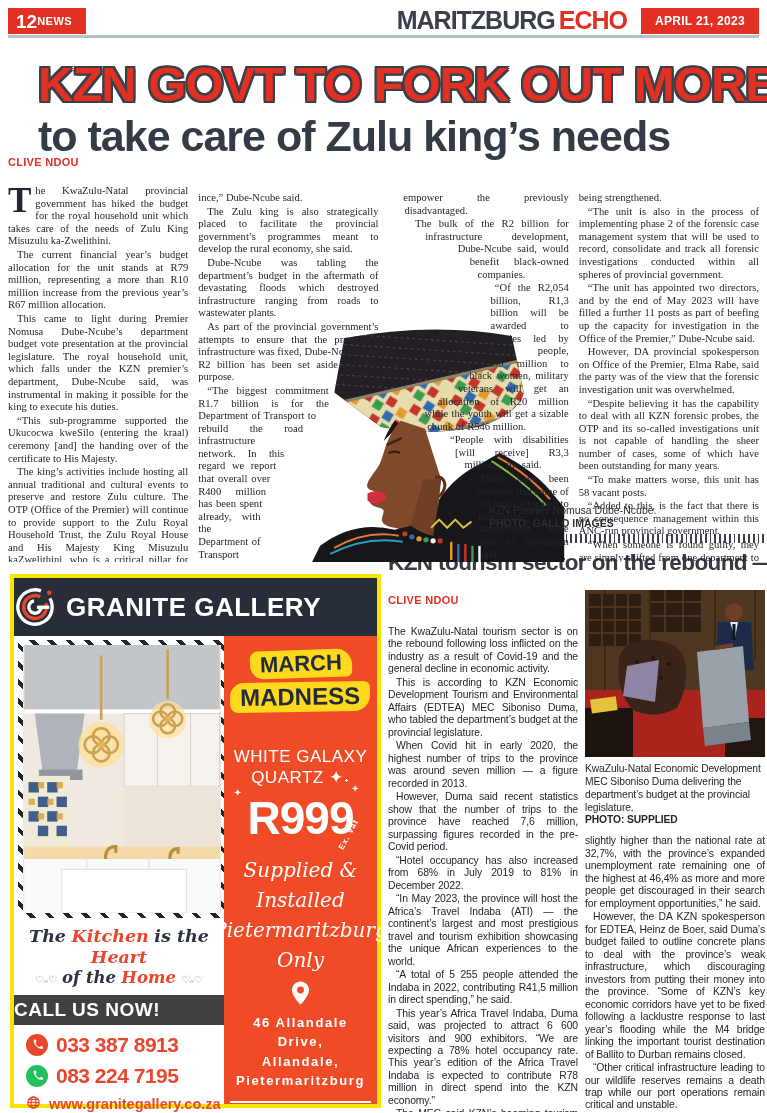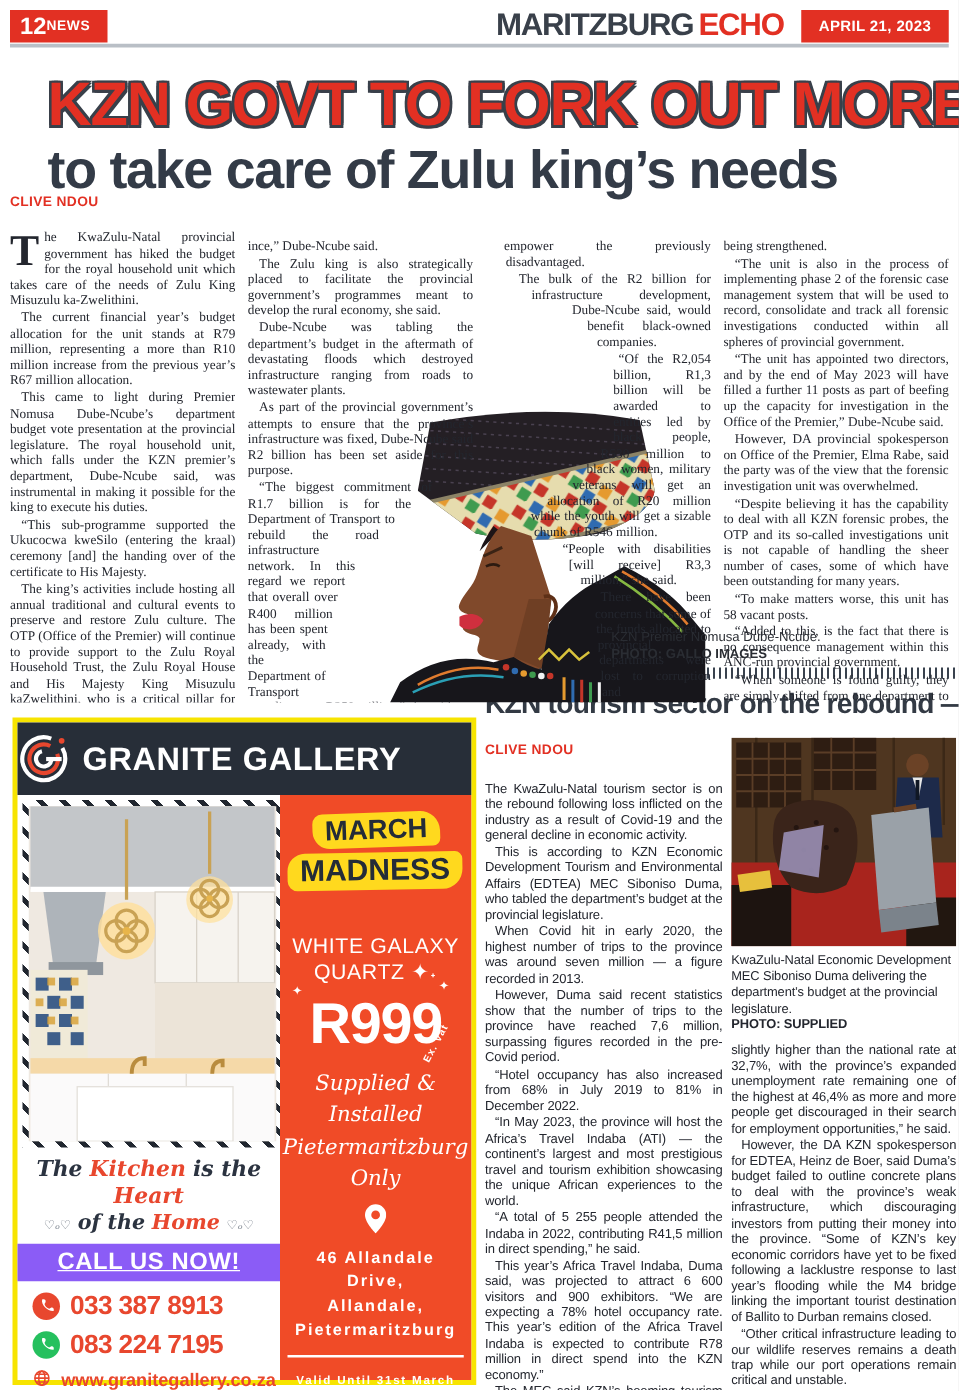--- a/index.html
+++ b/index.html
@@ -72,38 +72,38 @@
             display:flex;flex-direction:column;align-items:center;text-align:center;box-sizing:border-box;padding:14px 6px 8px;}
   .promo{display:inline-block;background:#ffd91e;color:#242c38;font-weight:800;font-size:22px;
          padding:1px 10px;transform:rotate(-2deg);border-radius:8px 16px 6px 14px;}
   .promo2{font-size:24px;margin-top:4px;transform:rotate(-1deg);border-radius:14px 6px 16px 8px;}
   .product{color:#fff;font-size:17px;letter-spacing:.5px;margin-top:34px;line-height:1.25;font-weight:400;}
   .price-wrap{position:relative;margin-top:6px;color:#fff;}
   .price{font-size:46px;font-weight:800;letter-spacing:-1px;line-height:1;}
   .price-note{position:absolute;right:-12px;bottom:2px;font-size:8px;font-weight:700;transform:rotate(-62deg);letter-spacing:1px;}
   .spark{position:absolute;font-size:10px;color:#fff;}
   .brush{width:124px;height:5px;background:#1e1e1e;border-radius:60% 40% 55% 45%;transform:rotate(-2deg);margin:8px auto 6px;}
-  .script{font-family:"DejaVu Serif",serif;font-style:italic;color:#fff;font-size:17px;line-height:1.5;}
+  .script{font-family:"DejaVu Serif",serif;font-style:italic;color:#fff;font-size:20px;line-height:1.5;}
   .pin{margin:6px auto 4px;}
   .address{color:#fff;font-weight:800;font-size:13px;letter-spacing:1.6px;line-height:1.5;}
   .ad-hr{width:100%;border-top:2px solid #fff;margin:10px 0 9px;}
   .smallline{color:#fff;font-weight:800;font-size:9.3px;letter-spacing:1.4px;line-height:2;}
 
   .ad-left{position:absolute;top:0;left:0;width:210px;height:100%;}
   .kitchen-frame{margin:4px 0 0 4px;width:198px;height:268px;padding:5px;
                  background:repeating-linear-gradient(45deg,#ffffff 0 9px,#20262f 9px 13px);}
   .kitchen{width:100%;height:100%;display:block;background:#efe9e1;}
   .tagline{margin-top:8px;text-align:center;font-family:"DejaVu Serif",serif;font-style:italic;line-height:1.2;}
   .tg1{font-size:17.5px;}
   .tg2{font-size:16.5px;}
   .tg-d{color:#2b3340;font-weight:700;}
   .tg-r{color:#e8472e;font-weight:700;}
   .hearts{color:#7b838d;font-size:10px;}
-  .callbar{margin-top:7px;background:#8b5cf6;color:#fff;text-align:center;font-weight:800;
-           font-size:19px;letter-spacing:.5px;padding:4px 0;text-decoration:underline;}
+  .callbar{margin-top:7px;background:#404040;color:#fff;text-align:left;font-weight:800;
+           font-size:19px;letter-spacing:.5px;padding:4px 0;}
   .contacts{padding:8px 12px 0 12px;}
   .c-row{display:flex;align-items:center;gap:8px;margin-bottom:7px;}
   .c-ic{width:22px;height:22px;border-radius:50%;display:flex;align-items:center;justify-content:center;flex:0 0 22px;}
   .c-red{background:#e8472e;} .c-green{background:#25c05e;}
   .c-num{color:#e8472e;font-weight:800;font-size:21px;letter-spacing:-.5px;}
   .c-web{color:#e8472e;font-weight:800;font-size:14.5px;}
 </style>
 </head>
 <body>
 

